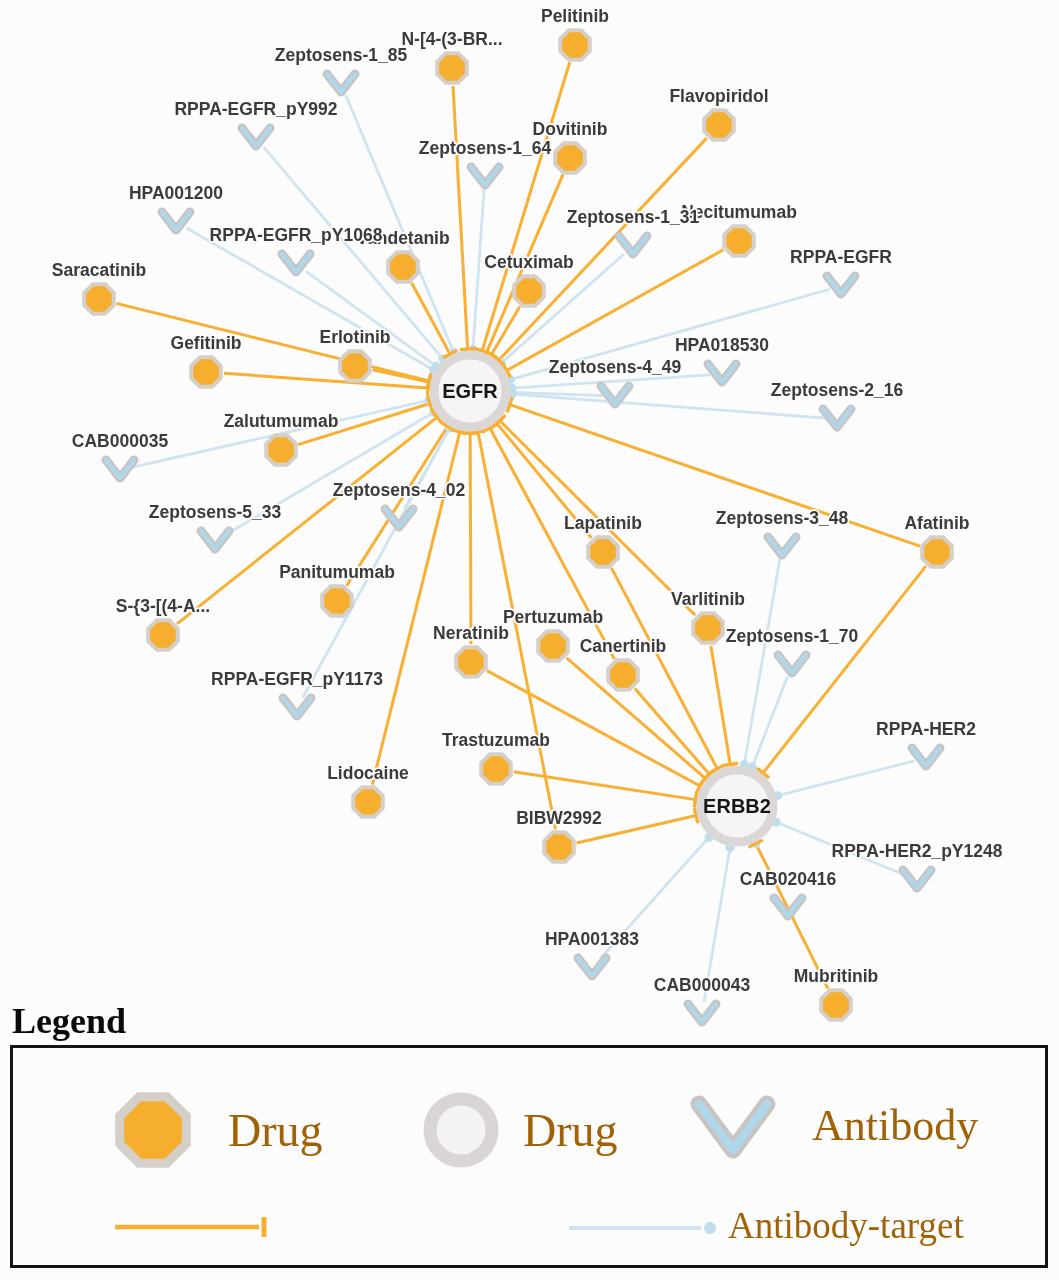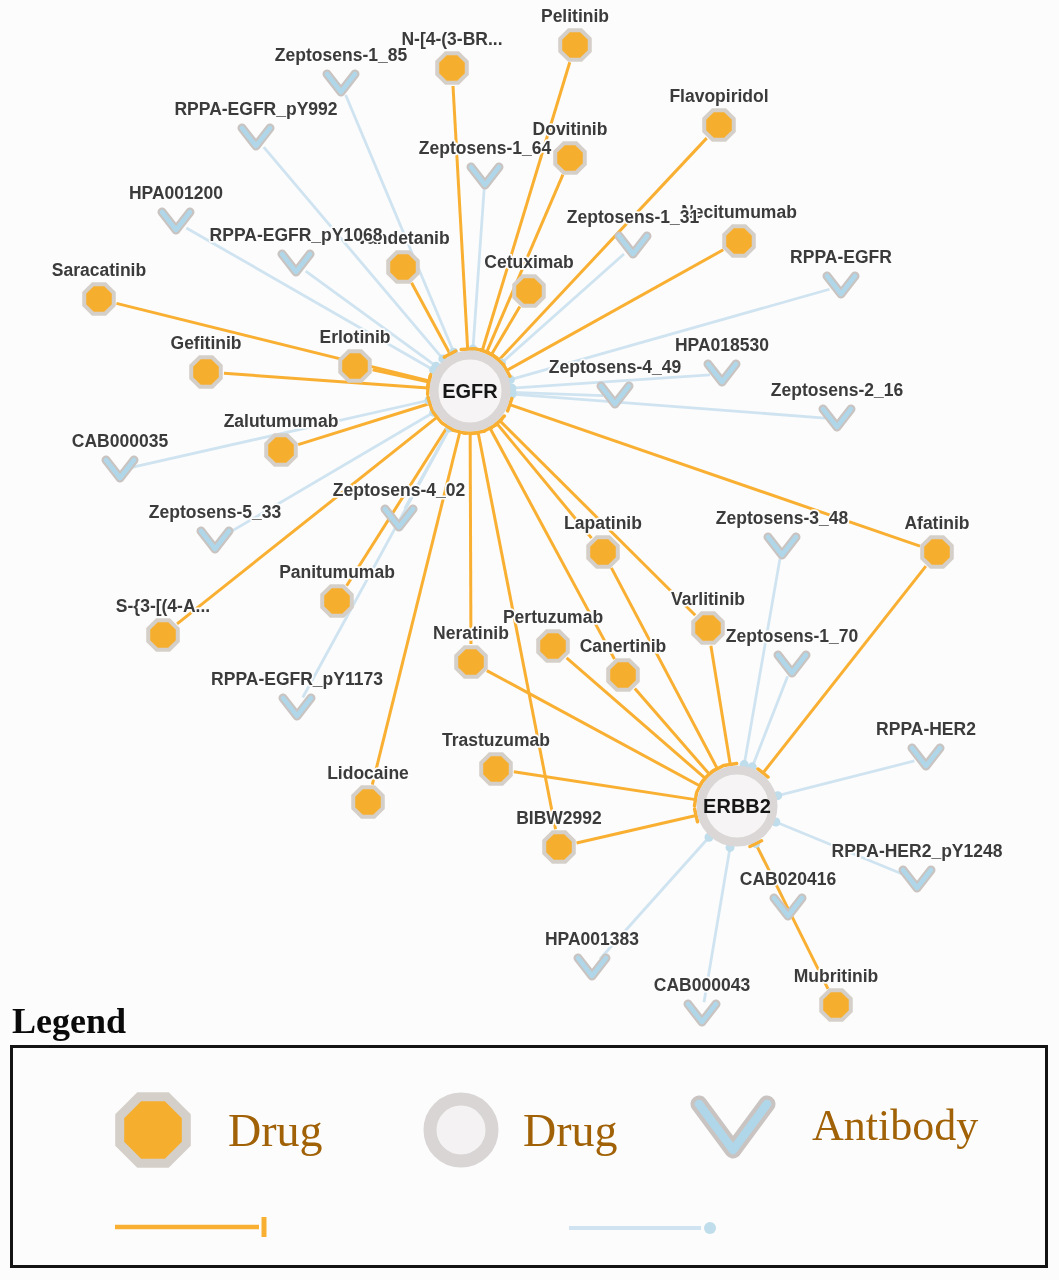--- a/index.html
+++ b/index.html
@@ -365,15 +365,16 @@
 
     <svg class="li li-dt-icon" width="170" height="26" viewBox="0 0 170 26">
       <line x1="4" y1="13" x2="148" y2="13" stroke="#F9B032" stroke-width="4.5"></line>
       <line x1="153" y1="3" x2="153" y2="23" stroke="#F9B032" stroke-width="5"></line>
     </svg>
 
     <svg class="li li-at-icon" width="160" height="26" viewBox="0 0 160 26">
       <line x1="4" y1="13" x2="136" y2="13" stroke="#CFE4F0" stroke-width="4"></line>
       <circle cx="145" cy="13" r="6" fill="#BFDDEB"></circle>
     </svg>
+    <span class="legend-label li-at-label">Antibody-target</span>
 
   </div>
 </div>
 
 </body></html>

